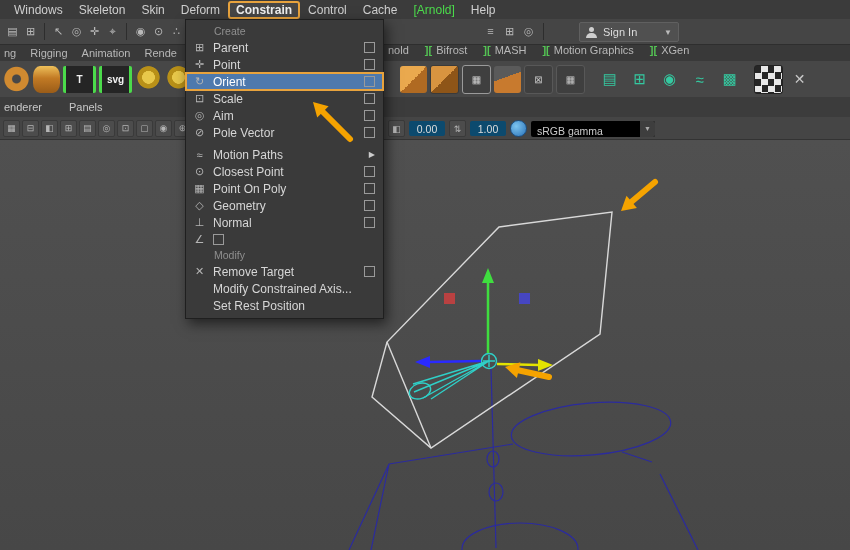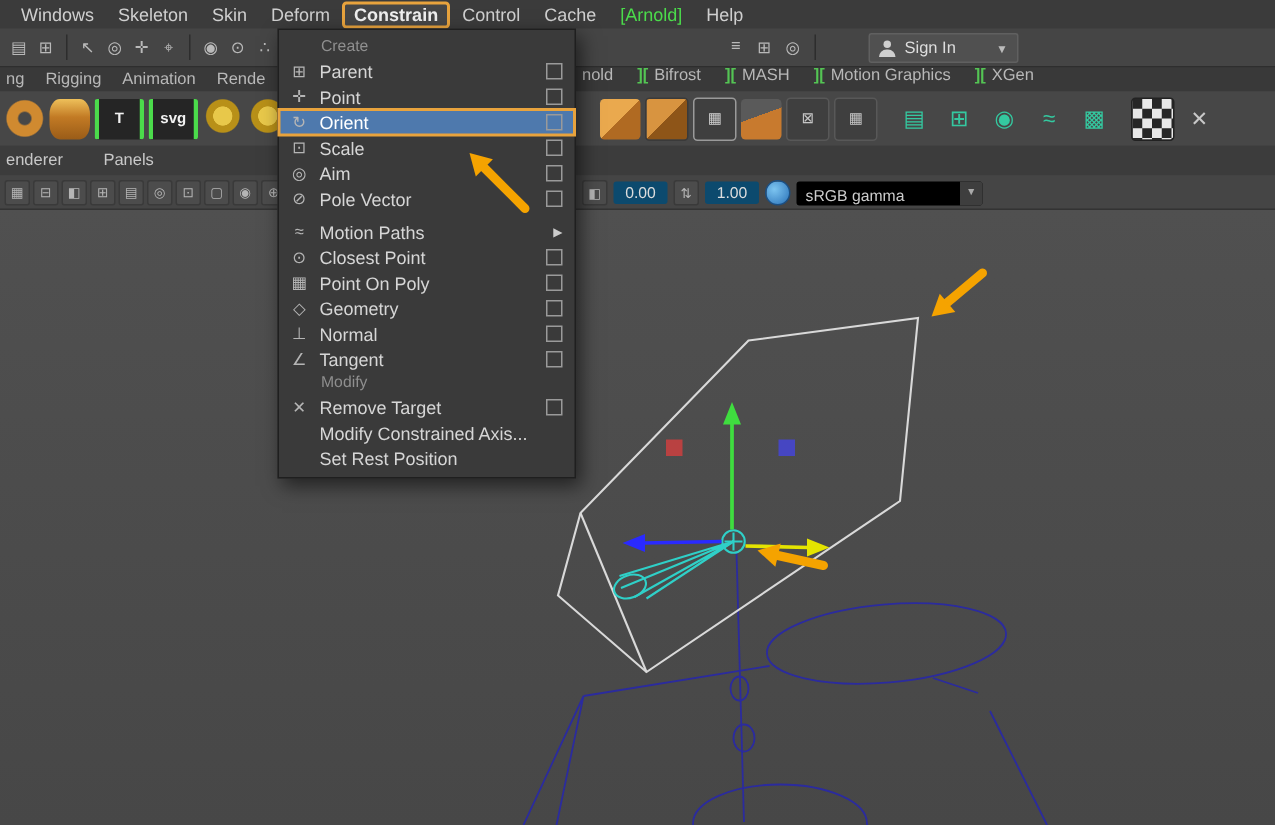--- a/index.html
+++ b/index.html
@@ -301,21 +301,20 @@
     <span class="mil">Geometry</span>
     <span class="optbox"></span>
   </div>
   <div class="mi">
     <span class="mic">⊥</span>
     <span class="mil">Normal</span>
     <span class="optbox"></span>
   </div>
   <div class="mi">
     <span class="mic">∠</span>
-    <span class="mil">Tangent</span>
     <span class="optbox"></span>
   </div>
 
   <div class="mh">Modify</div>
 
   <div class="mi">
     <span class="mic">✕</span>
     <span class="mil">Remove Target</span>
     <span class="optbox"></span>
   </div>

